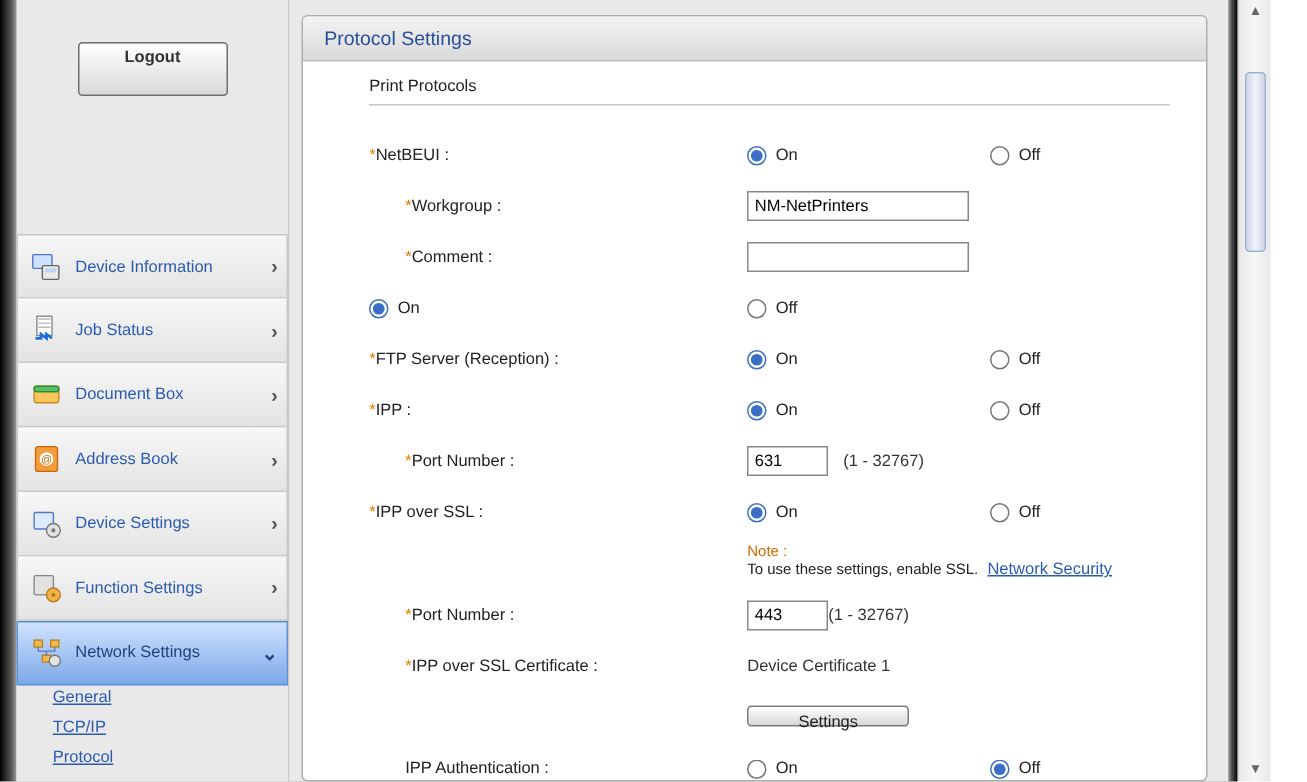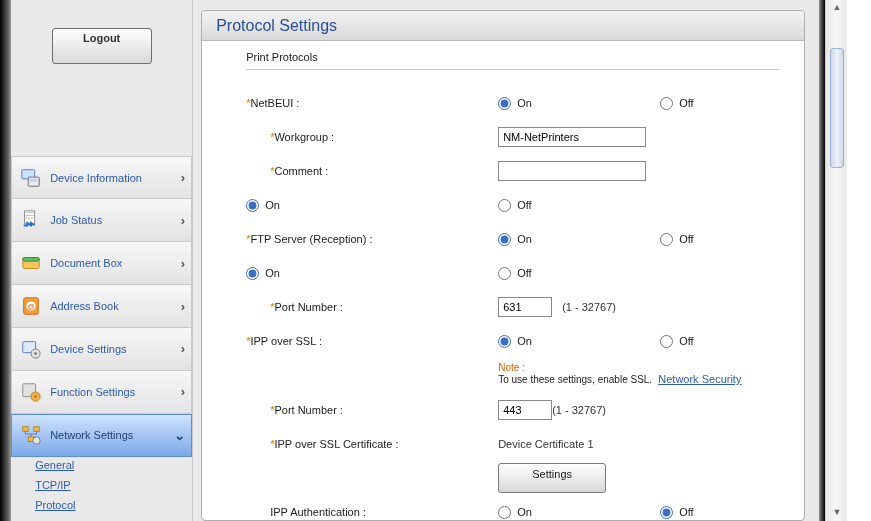--- a/index.html
+++ b/index.html
@@ -115,21 +115,21 @@
     display:flex; flex-direction:column;
     overflow:hidden;
   }
   .card-header {
     height:30px;
     background: linear-gradient(#f3f3f3,#d9d9d9);
     border-bottom:1px solid #bcbcbc;
     display:flex; align-items:center;
     padding:0 14px;
     color:#274e9b; font-weight:normal;
-    font-size:16px;
+    font-size:13px;
   }
   .card-body {
     flex:1;
     overflow:auto;
     padding:10px 24px 0 44px;
     font-size:11px;
     color:#222;
   }
   .section-title {
     color:#222; font-size:11px; margin-bottom:6px;
@@ -160,21 +160,21 @@
   }
   input.tx.small { width:54px; }
 
   .hint { color:#333; font-size:11px; }
   .note-line { font-size:10px; color:#d66a00; margin-top:2px;}
   .note-text { font-size:10px; color:#222; }
   .note-link { color:#2a5bb0; text-decoration:underline; cursor:pointer; }
 
   .btn-settings {
     display:inline-block;
-    width:108px; height:30px; line-height:20px;
+    width:108px; height:14px; line-height:20px;
     background: linear-gradient(#ffffff,#d7d7d7);
     border:1px solid #7a7a7a;
     border-radius:3px;
     font-size:11px; text-align:center;
     cursor:pointer;
   }
 
   
   .outer-scroll {
     width:22px;
@@ -361,20 +361,21 @@
                   <input type="radio" name="ftp" checked="" style=""> 
                   <span>On</span>
                 </label>
               <label class="radio-cell">
                   <input type="radio" name="ftp" style=""> 
                   <span>Off</span>
                 </label>
             </div>
 
             <div class="row">
+              <span class="lbl"><span class="req">*</span><span>IPP :</span></span>
               <label class="radio-cell">
                   <input type="radio" name="ipp" checked="" style=""> 
                   <span>On</span>
                 </label>
               <label class="radio-cell">
                   <input type="radio" name="ipp" style=""> 
                   <span>Off</span>
                 </label>
             </div>
 

